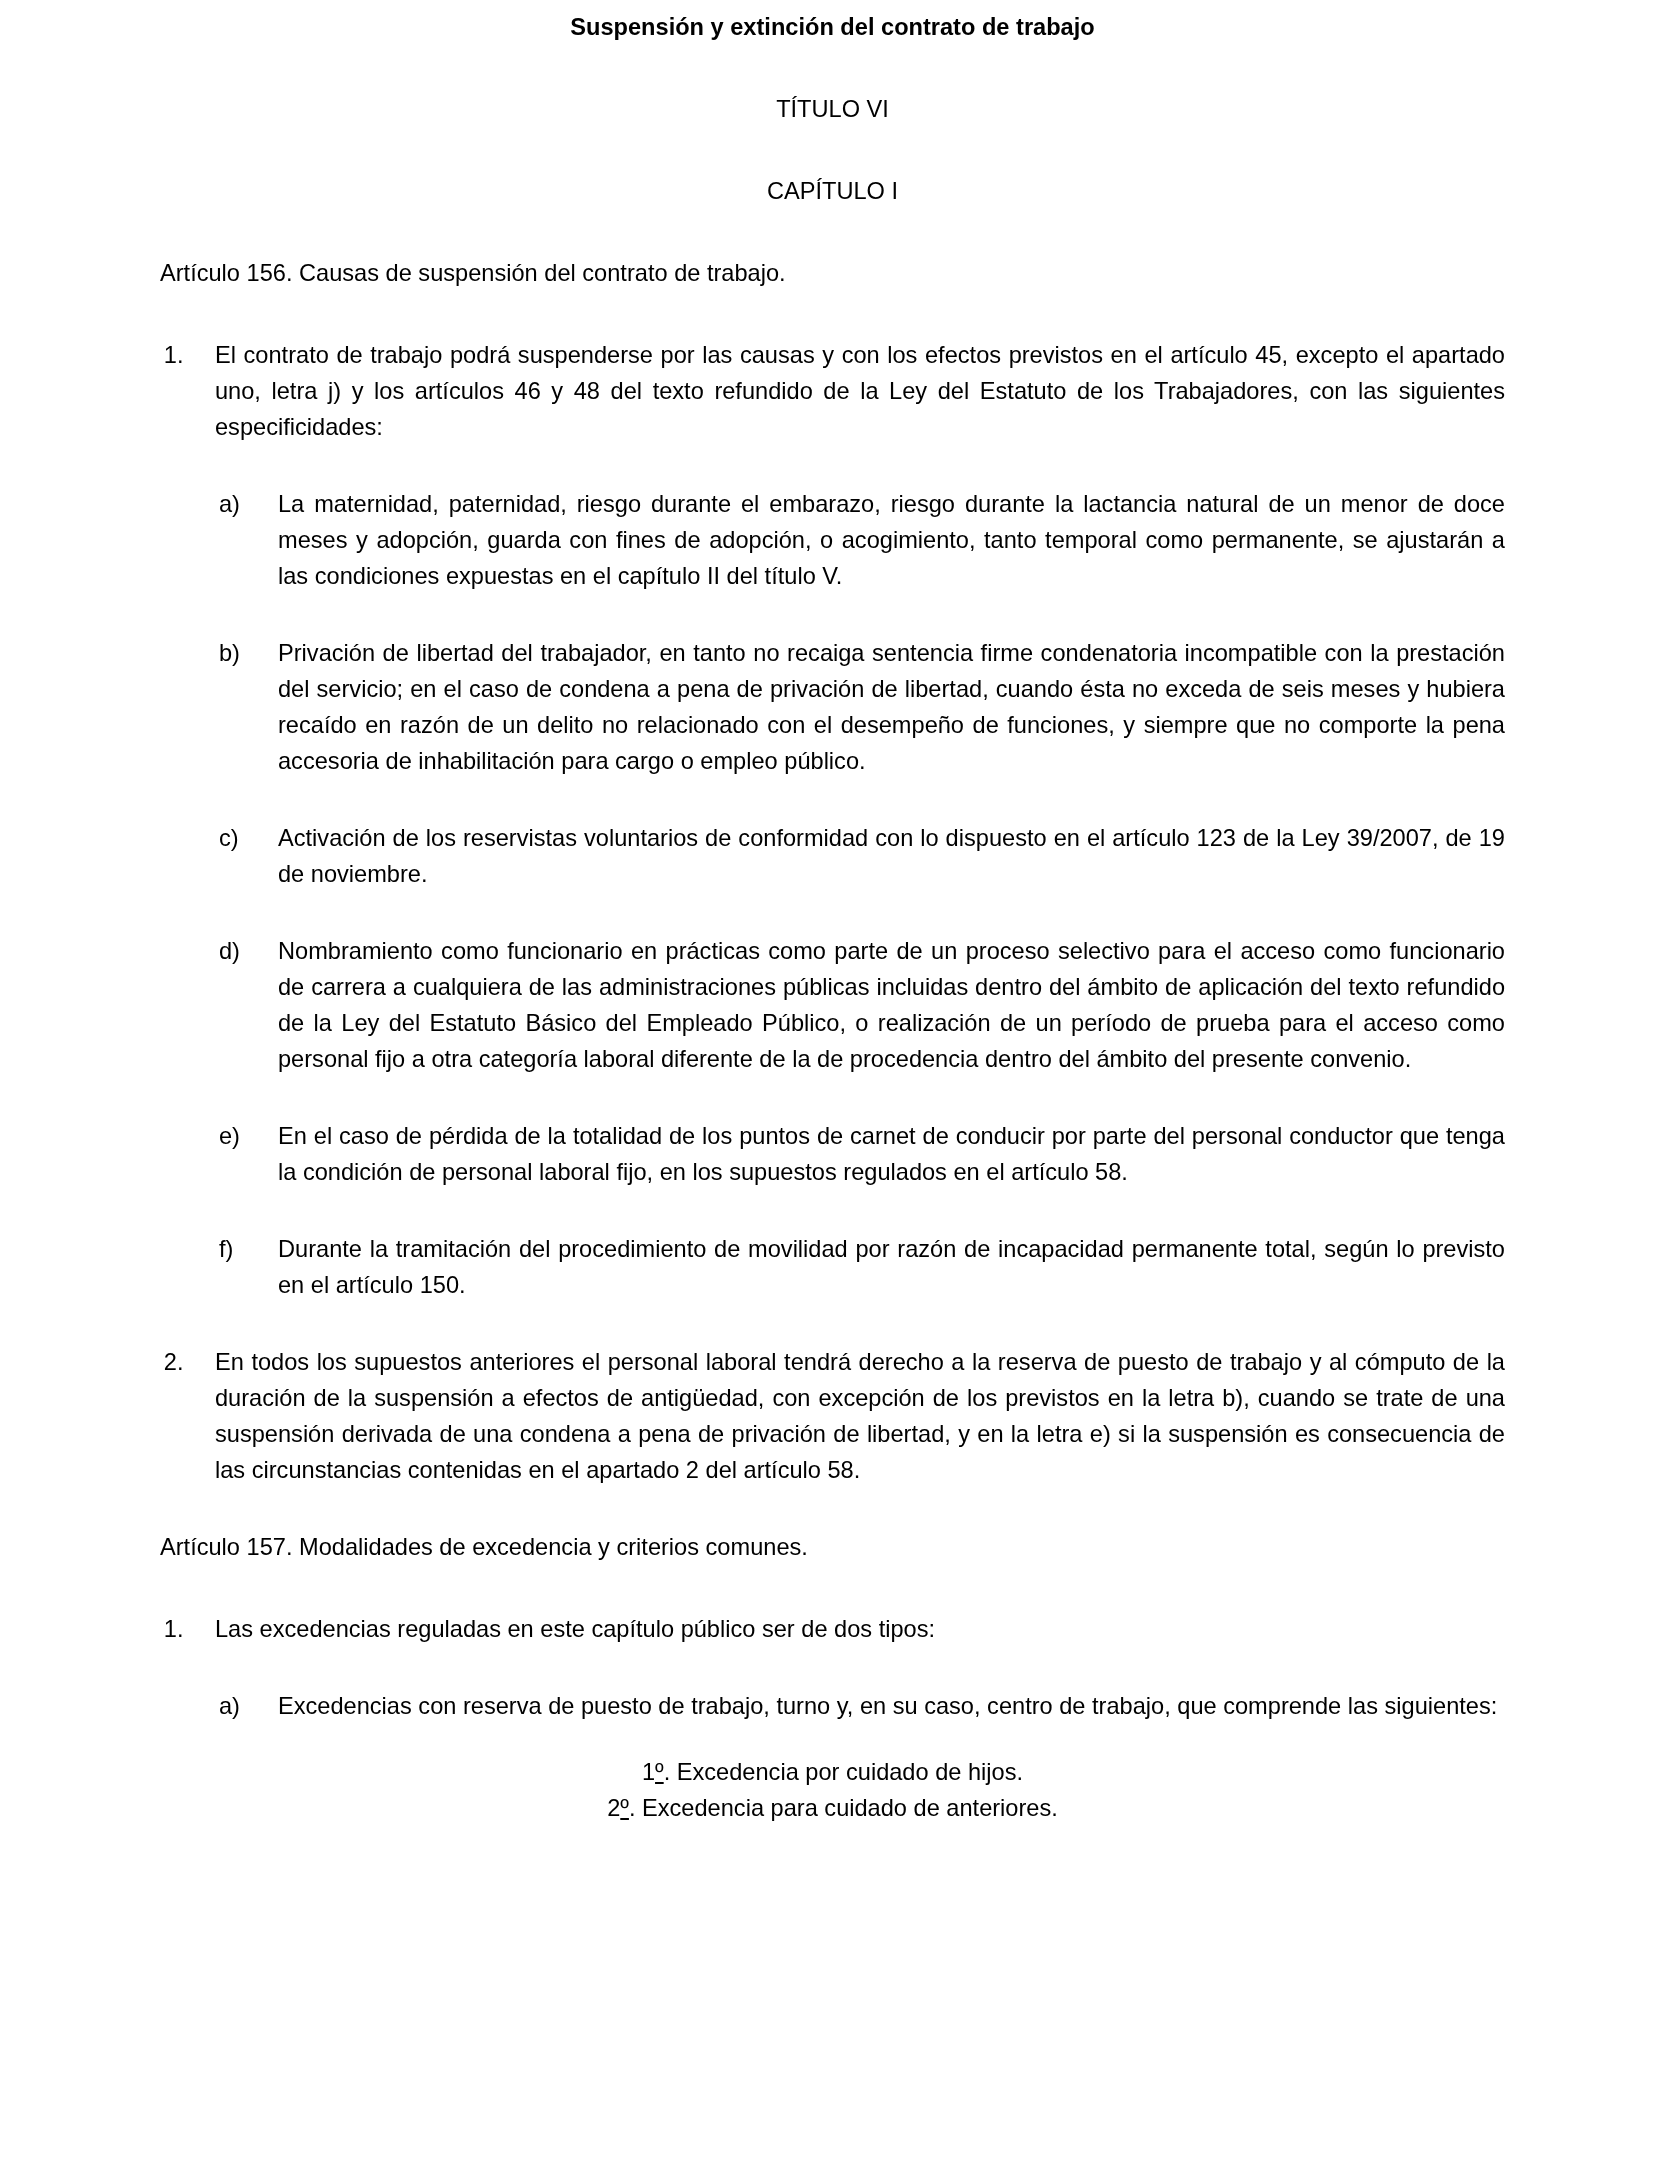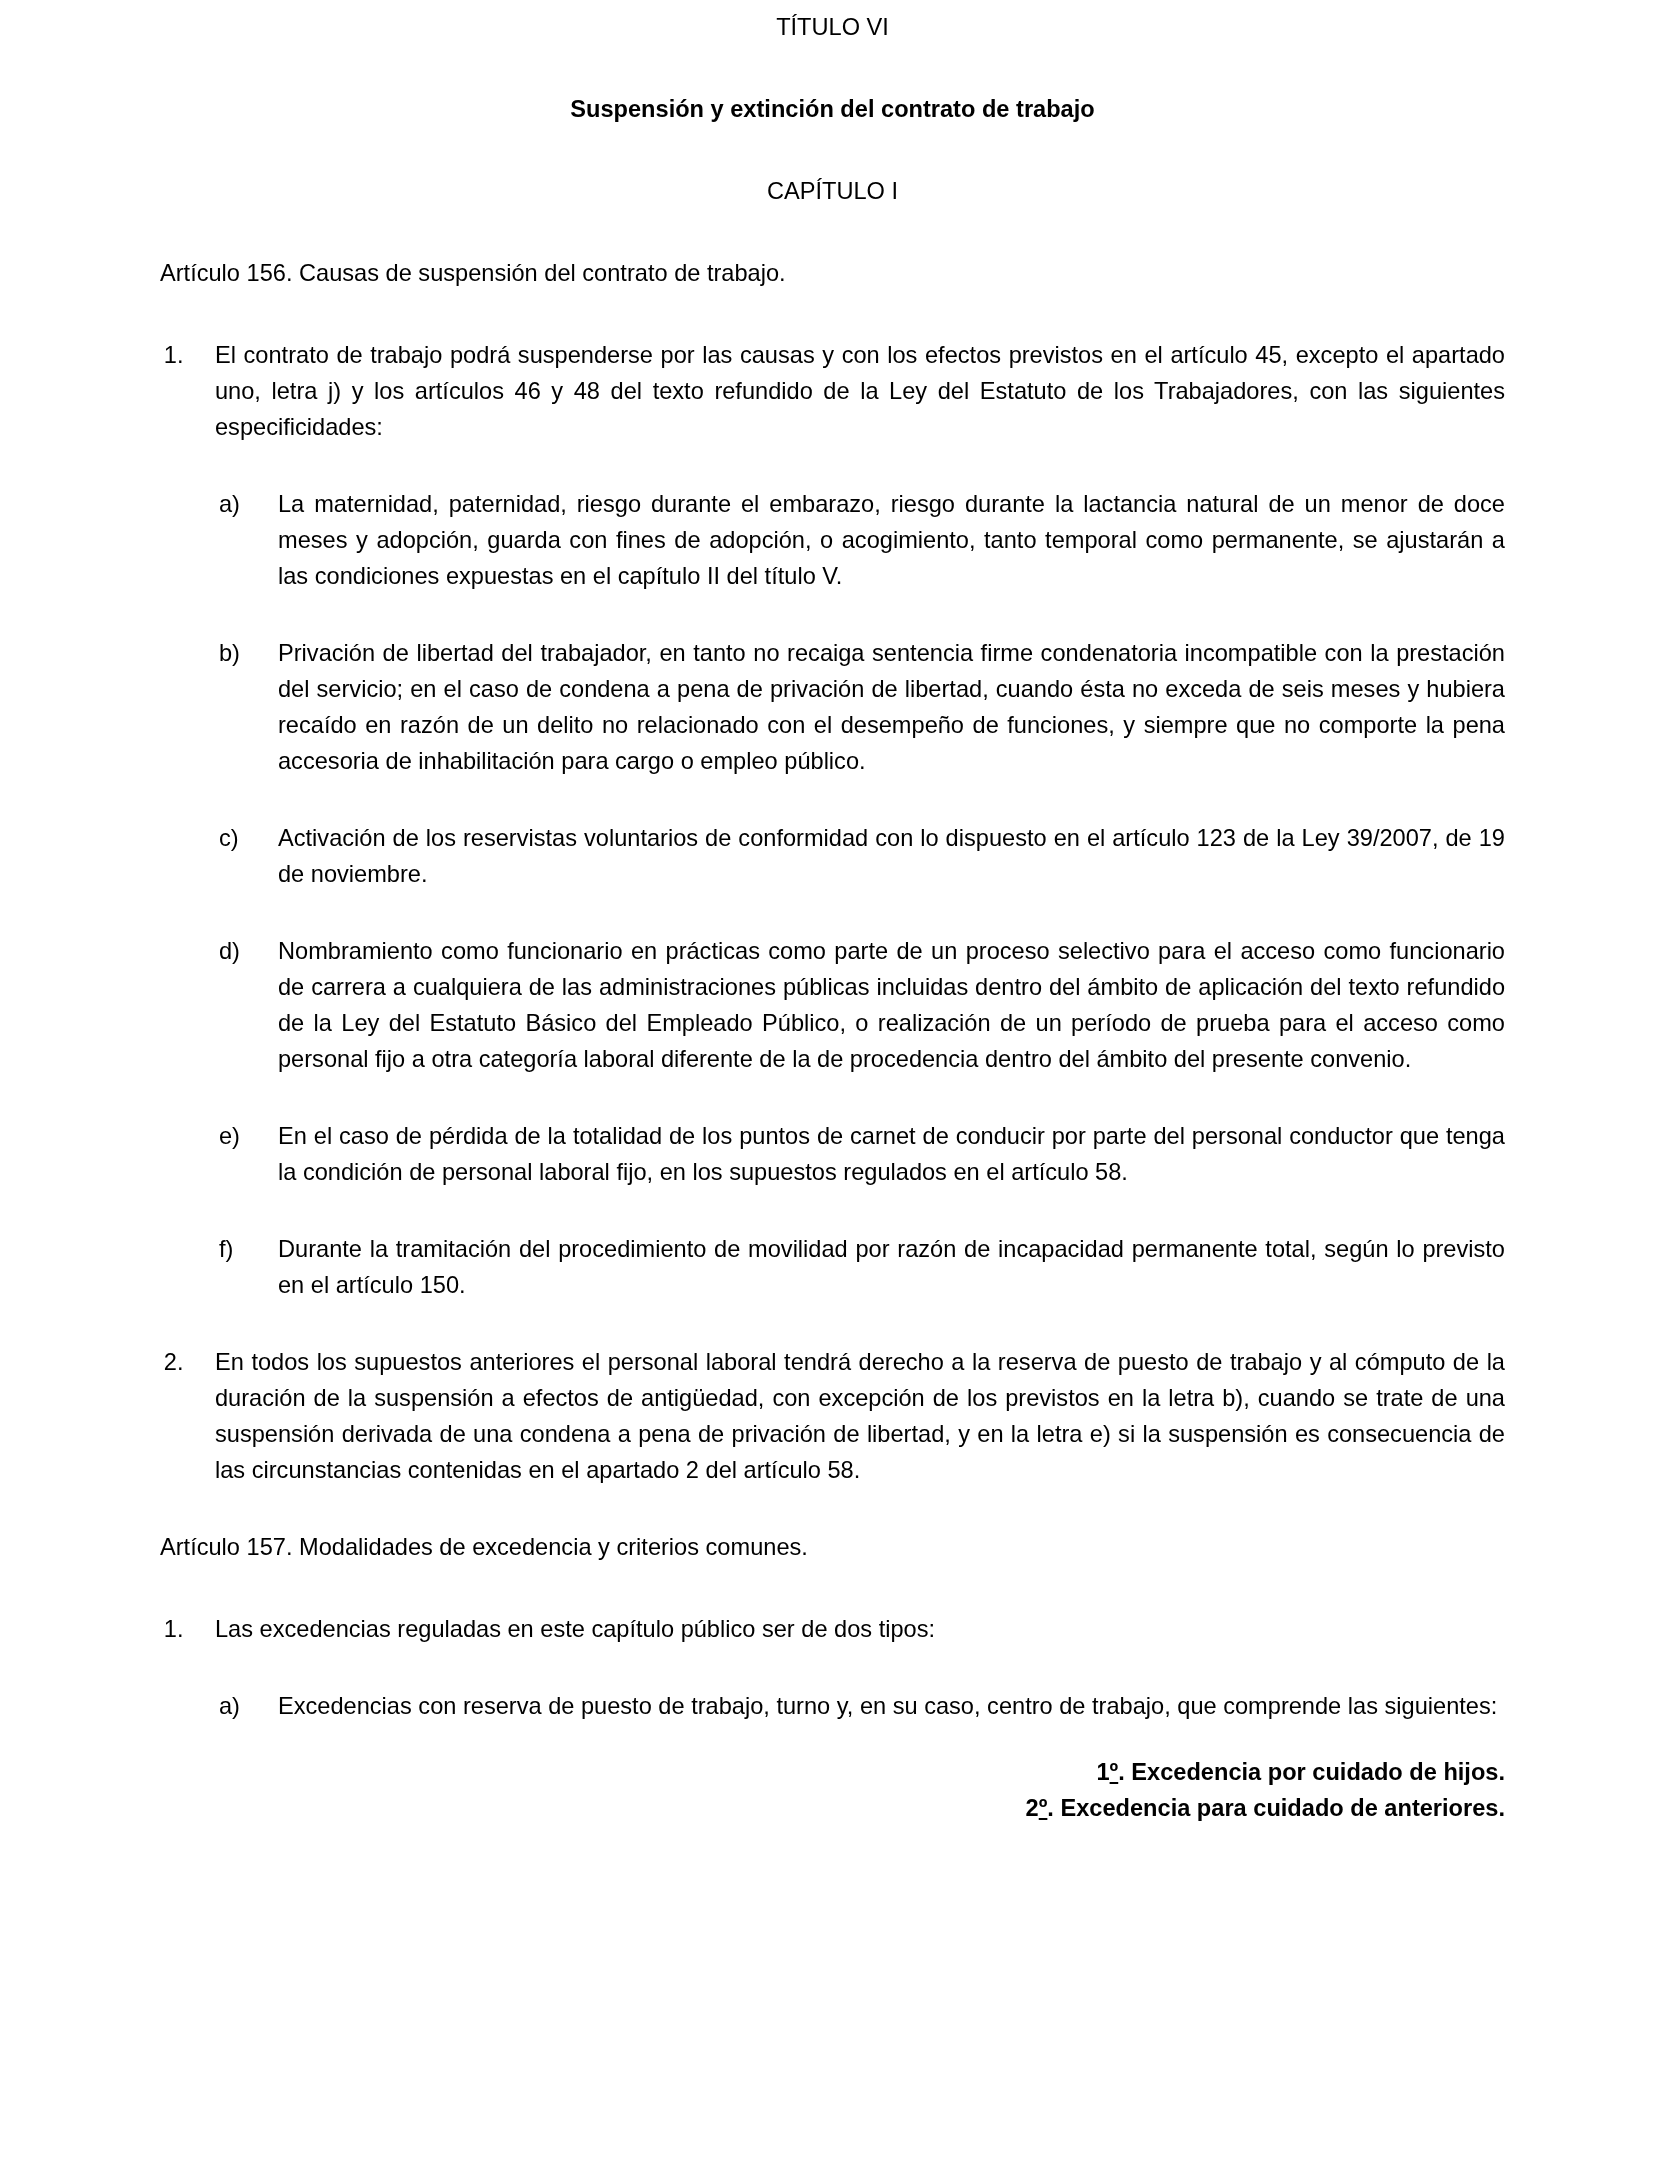--- a/index.html
+++ b/index.html
@@ -53,33 +53,32 @@
   }
   .letter-item > .marker {
     position: absolute;
     left: 59px;
     top: 0;
     text-align: left;
   }
 
   
   .ord-line {
-    text-align: right;
-    font-weight: bold;
+    text-align: center;
   }
   .ord-ind { text-decoration: underline; }
 </style>
 </head>
 <body>
 
 <div class="page">
 
+  <div class="center bold mb-h">Suspensión y extinción del contrato de trabajo</div>
+
   <div class="center mb-h">TÍTULO VI</div>
-
-  <div class="center bold mb-h">Suspensión y extinción del contrato de trabajo</div>
 
   <div class="center mb-h">CAPÍTULO I</div>
 
 
   <div class="mb-h">Artículo 156. Causas de suspensión del contrato de trabajo.</div>
 
   <div class="num-item mb-i">
     <span class="marker">1.</span>
     <span>El contrato de trabajo podrá suspenderse por las causas y con los efectos previstos en el artículo 45, excepto el apartado uno, letra j) y los artículos 46 y 48 del texto refundido de la Ley del Estatuto de los Trabajadores, con las siguientes especificidades:</span>
   </div>

